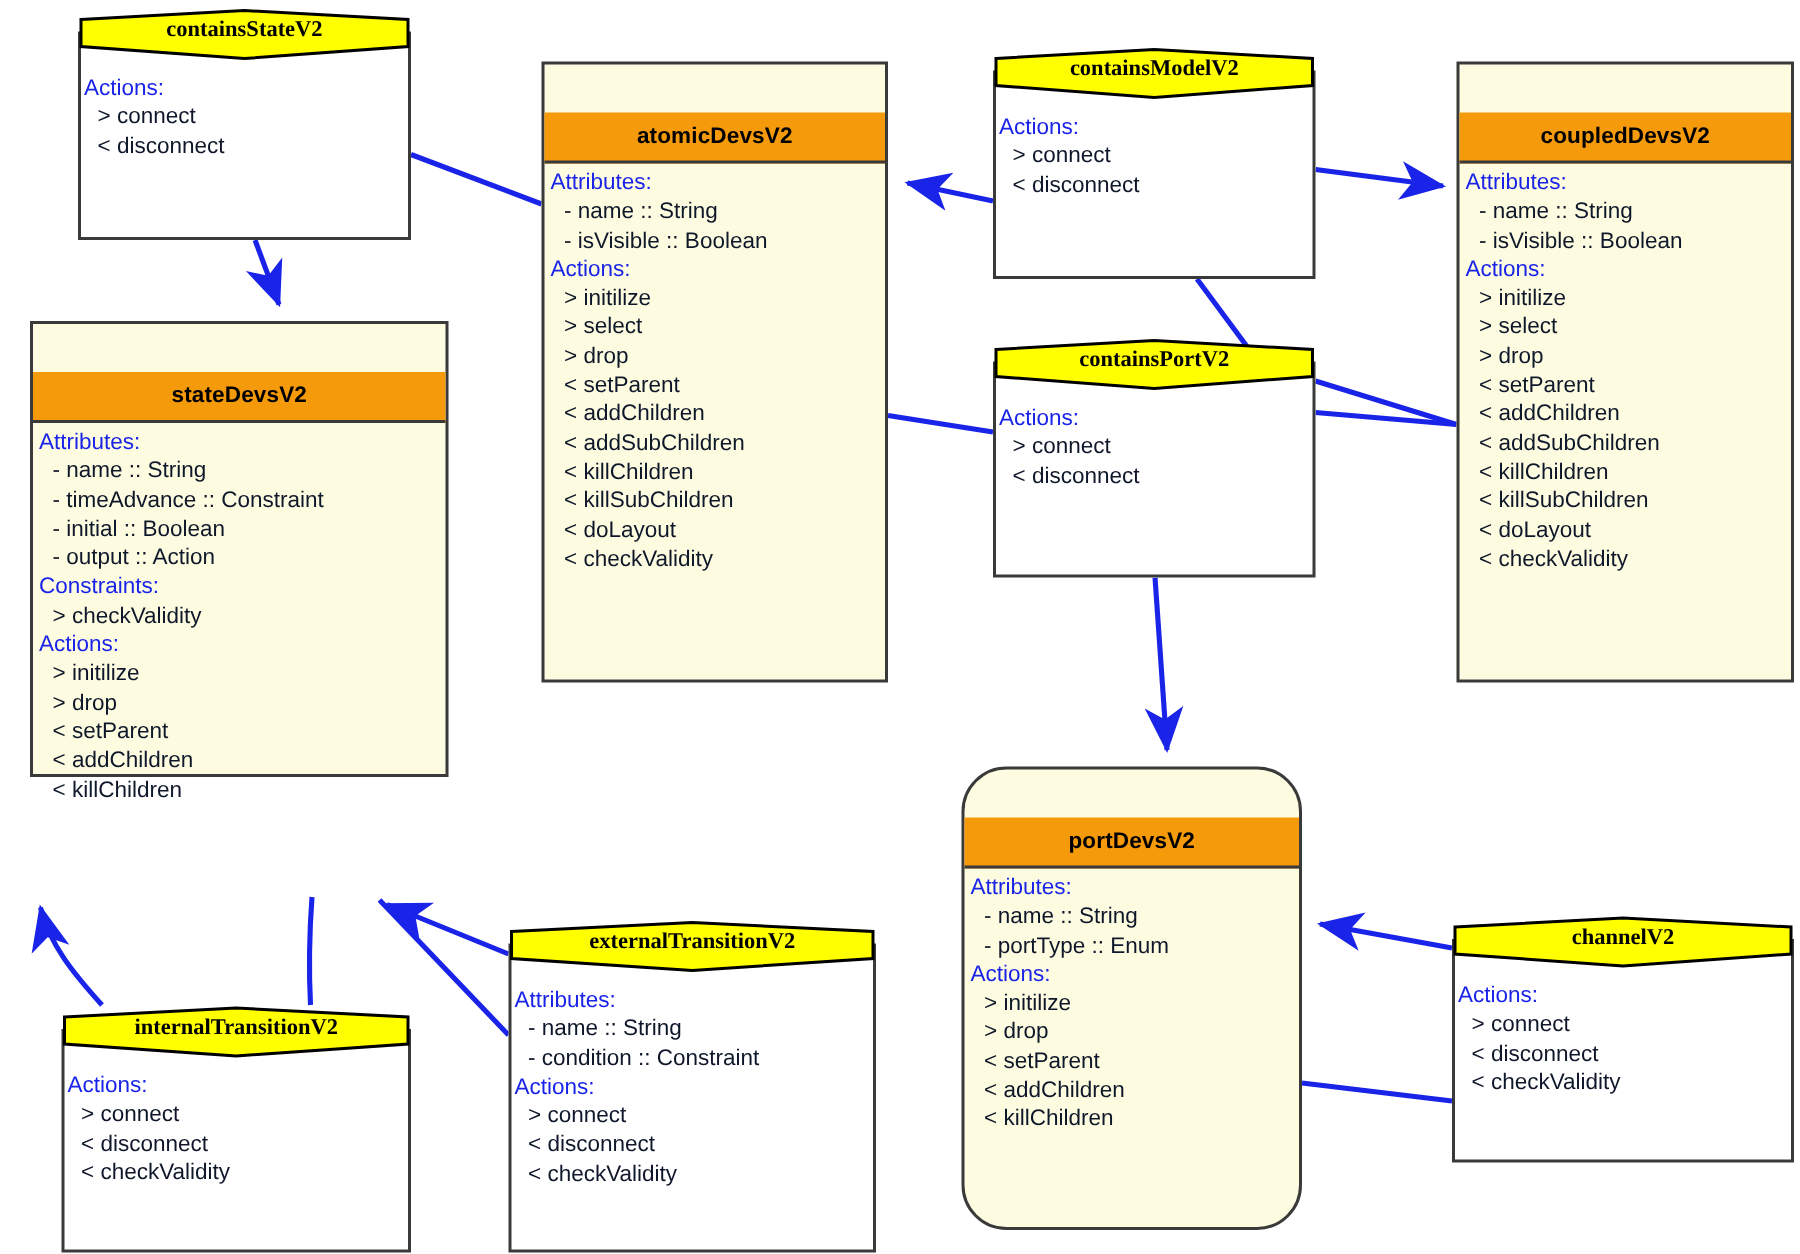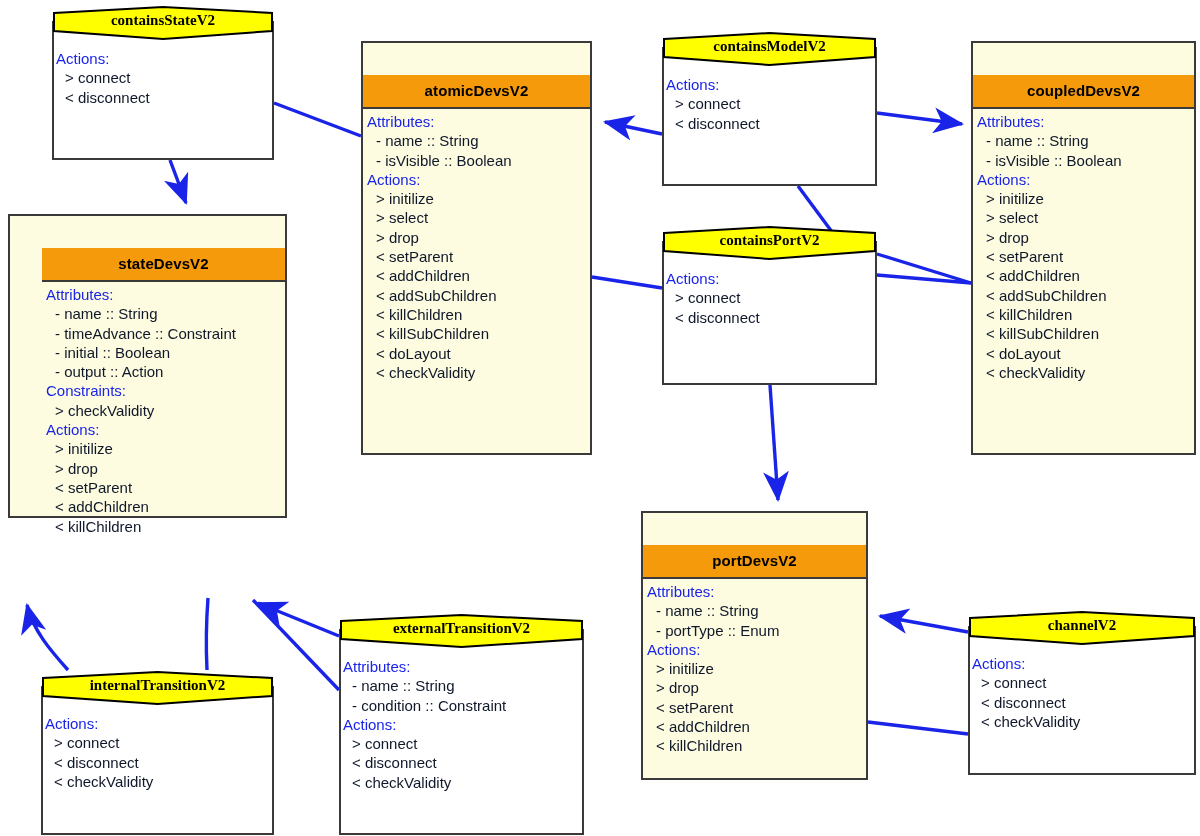--- a/index.html
+++ b/index.html
@@ -141,21 +141,21 @@
         <div class="itm">&gt; drop</div>
         <div class="itm">&lt; setParent</div>
         <div class="itm">&lt; addChildren</div>
         <div class="itm">&lt; addSubChildren</div>
         <div class="itm">&lt; killChildren</div>
         <div class="itm">&lt; killSubChildren</div>
         <div class="itm">&lt; doLayout</div>
         <div class="itm">&lt; checkValidity</div>
       </div>
     </div>
-    <div class="node klass" style="left: 8px; top: 214px; width: 279px; height: 304px; padding-left: 32px;">
+    <div class="node klass" style="left: 20px; top: 214px; width: 279px; height: 304px;">
       <div class="hdr">stateDevsV2</div>
       <div class="body">
         <div class="sec">Attributes:</div>
         <div class="itm">- name :: String</div>
         <div class="itm">- timeAdvance :: Constraint</div>
         <div class="itm">- initial :: Boolean</div>
         <div class="itm">- output :: Action</div>
         <div class="sec">Constraints:</div>
         <div class="itm">&gt; checkValidity</div>
         <div class="sec">Actions:</div>
@@ -173,21 +173,21 @@
           <path d="M2,8 L107.5,2 L213,8 L213,26 L107.5,34 L2,26 Z" fill="#ffff00" stroke="#000000" stroke-width="2"></path>
         </svg>
       </div>
       <div class="hextitle">containsPortV2</div>
       <div class="body">
         <div class="sec">Actions:</div>
         <div class="itm">&gt; connect</div>
         <div class="itm">&lt; disconnect</div>
       </div>
     </div>
-    <div class="node klass" style="left: 641px; top: 511px; width: 227px; height: 269px;">
+    <div class="node klass" style="left: 641px; top: 511px; width: 227px; height: 309px; border-radius: 30px;">
       <div class="hdr">portDevsV2</div>
       <div class="body">
         <div class="sec">Attributes:</div>
         <div class="itm">- name :: String</div>
         <div class="itm">- portType :: Enum</div>
         <div class="sec">Actions:</div>
         <div class="itm">&gt; initilize</div>
         <div class="itm">&gt; drop</div>
         <div class="itm">&lt; setParent</div>
         <div class="itm">&lt; addChildren</div>

